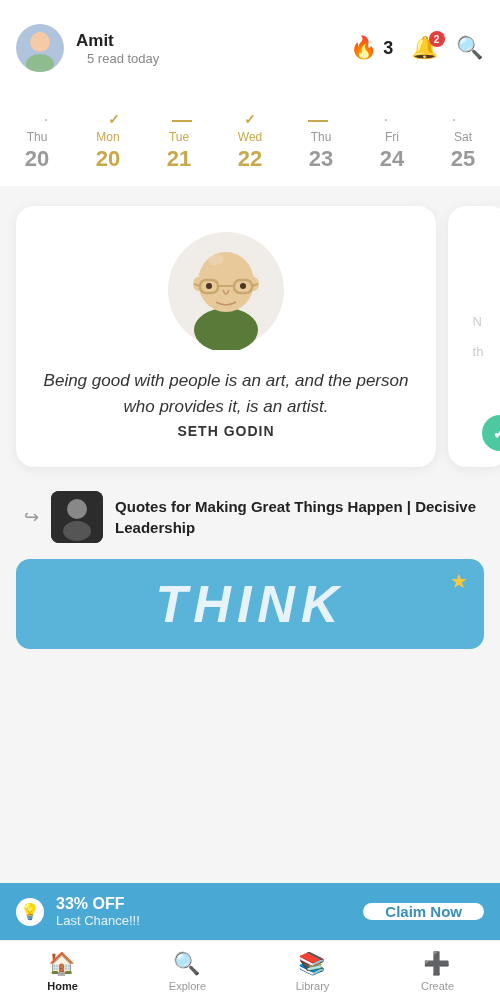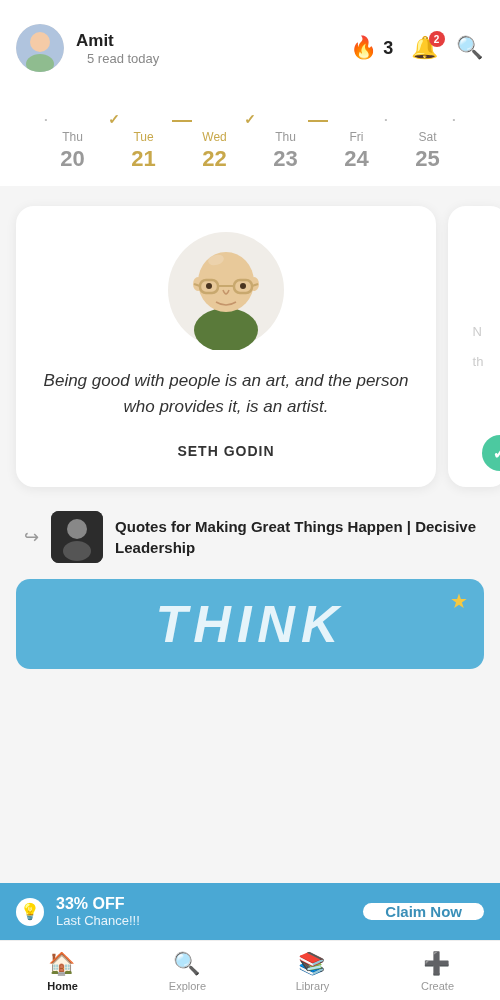--- a/index.html
+++ b/index.html
@@ -163,21 +163,21 @@
     .card-avatar svg {
       width: 120px;
       height: 120px;
     }
     .quote-text {
       font-size: 17px;
       font-style: italic;
       color: #333;
       text-align: center;
       line-height: 1.55;
-      margin-bottom: 22px;
+      margin-bottom: 2px;
     }
     .quote-author {
       font-size: 14px;
       font-weight: 800;
       color: #333;
       letter-spacing: 1px;
       text-align: center;
     }
     .card-next-preview {
       background: #fff;
@@ -390,20 +390,24 @@
     <div class="progress-item">
       <span class="progress-indicator dot-mark">•</span>
     </div>
   </div>
   <div class="days-row">
     <div class="day-item">
       <span class="day-name">Thu</span>
       <span class="day-num">20</span>
     </div>
     <div class="day-item active">
+      <span class="day-name">Mon</span>
+      <span class="day-num">20</span>
+    </div>
+    <div class="day-item active">
       <span class="day-name">Tue</span>
       <span class="day-num">21</span>
     </div>
     <div class="day-item active">
       <span class="day-name">Wed</span>
       <span class="day-num">22</span>
     </div>
     <div class="day-item">
       <span class="day-name">Thu</span>
       <span class="day-num">23</span>

